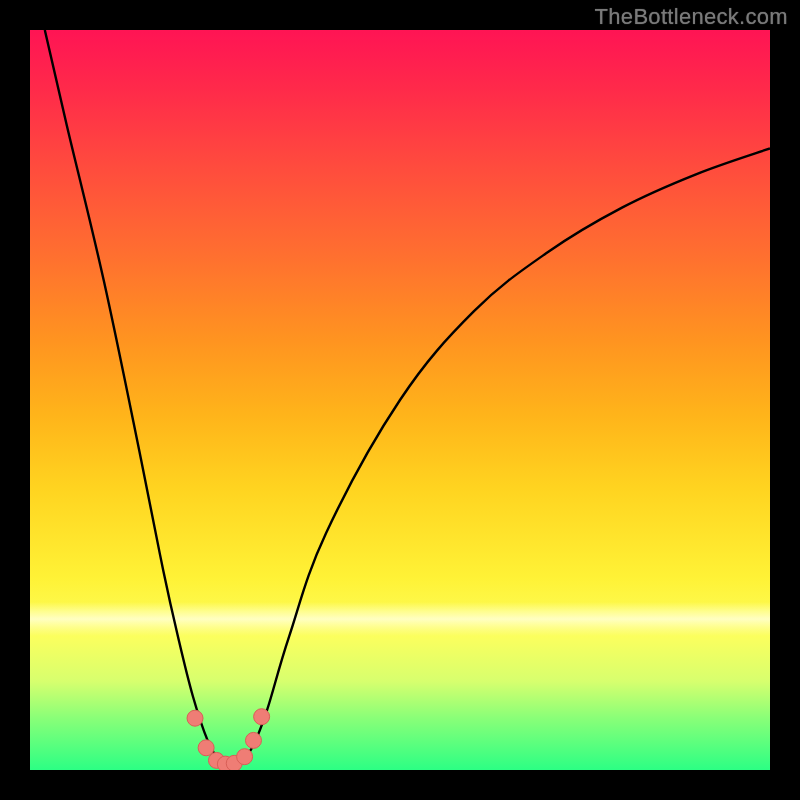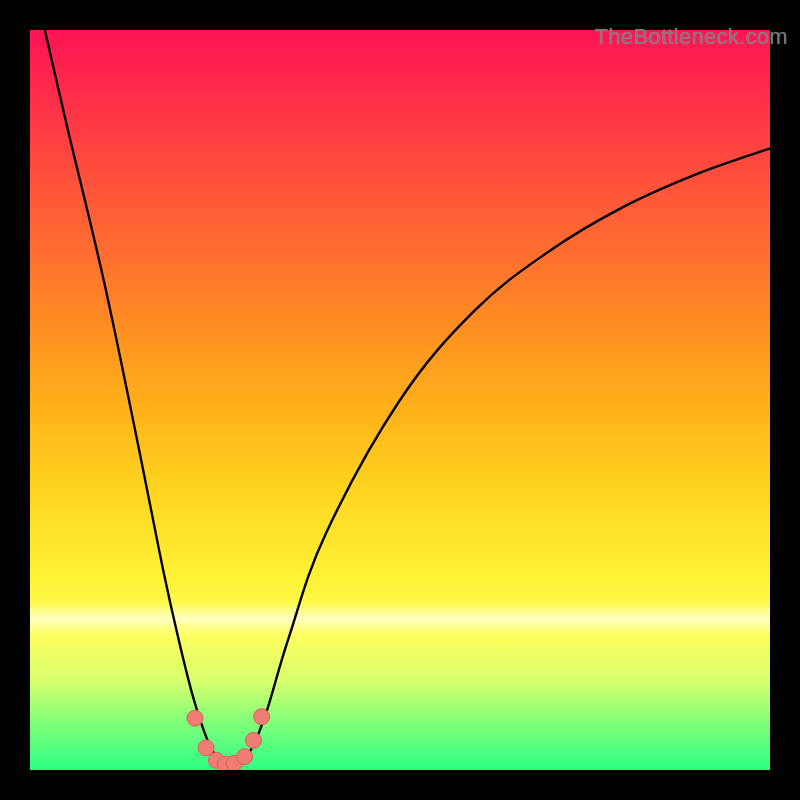--- a/index.html
+++ b/index.html
@@ -50,21 +50,20 @@
   .watermark {
     position: absolute;
     top: 4px;
     right: 12px;
     color: #7a7a7a;
     font-size: 22px;
     font-weight: 500;
     letter-spacing: 0.3px;
     text-shadow: 0 0 1px rgba(255,255,255,0.4);
     user-select: none;
-    margin-top: 20px;
   }
   svg.curve {
     position: absolute;
     left: 0;
     top: 0;
     width: 740px;
     height: 740px;
     pointer-events: none;
   }
 </style>

